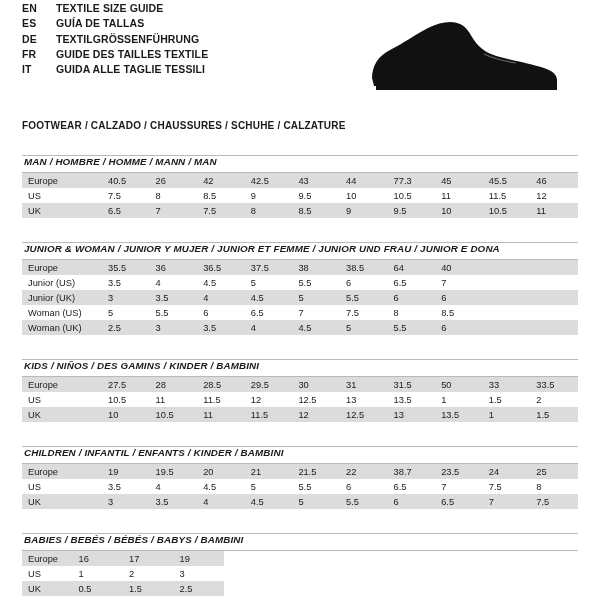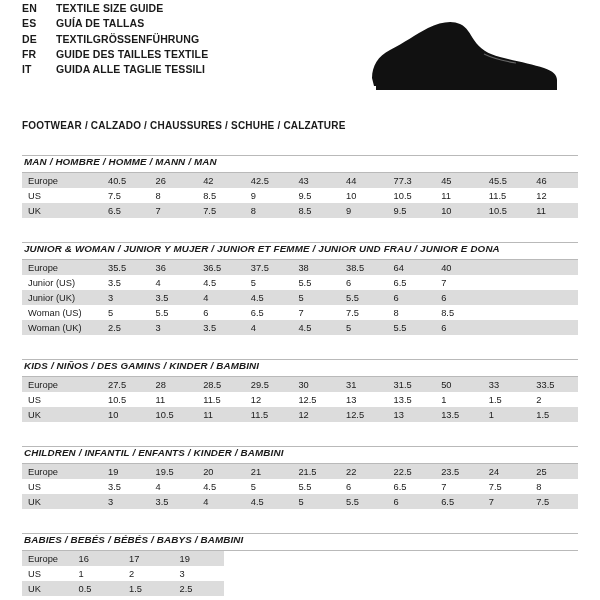--- a/index.html
+++ b/index.html
@@ -321,21 +321,21 @@
     <table class="sizes">
       <tbody>
         <tr class="shaded">
           <td class="rowlabel">Europe</td>
           <td>19</td>
           <td>19.5</td>
           <td>20</td>
           <td>21</td>
           <td>21.5</td>
           <td>22</td>
-          <td>22.5</td>
+          <td>38.7</td>
           <td>23.5</td>
           <td>24</td>
           <td>25</td>
         </tr>
         <tr class="plain">
           <td class="rowlabel">US</td>
           <td>3.5</td>
           <td>4</td>
           <td>4.5</td>
           <td>5</td>

